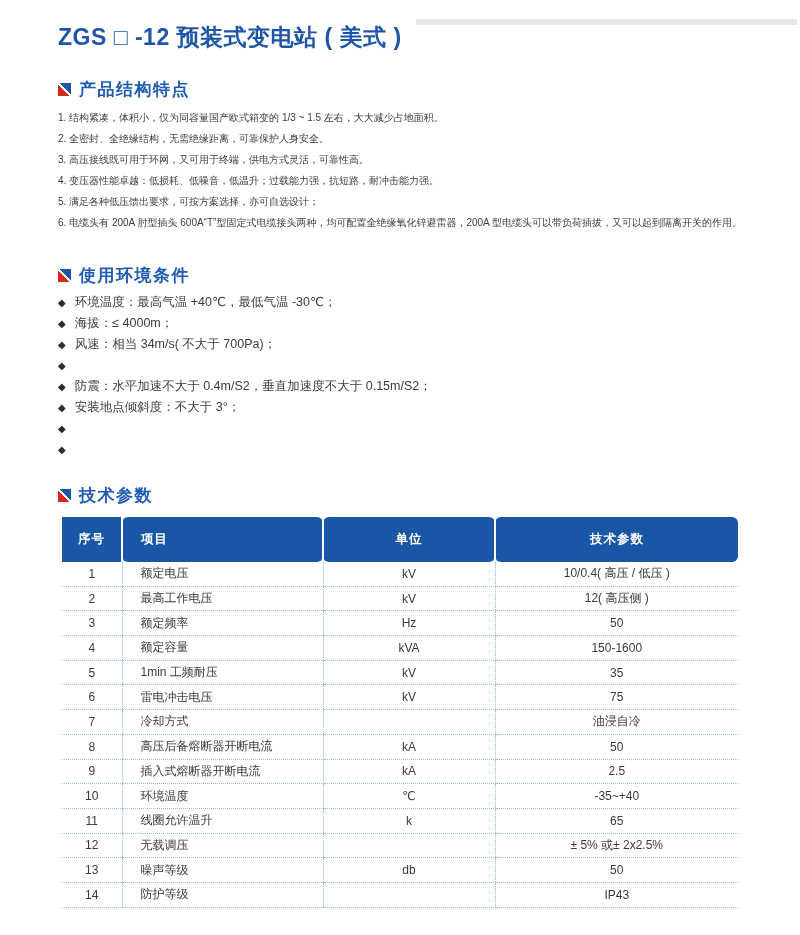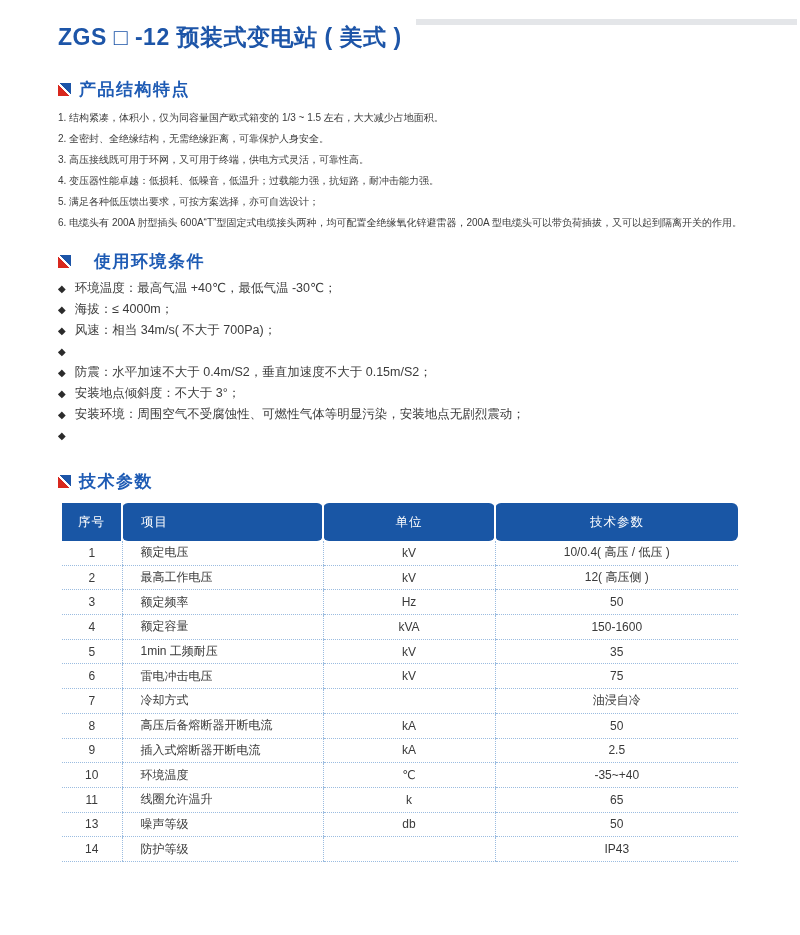--- a/index.html
+++ b/index.html
@@ -26,21 +26,21 @@
     width:13px; height:13px; margin-right:8px; flex:0 0 13px;
     background:linear-gradient(to bottom left,
       var(--primary-blue,#1d55a8) 44%, #ffffff 44%, #ffffff 56%,
       var(--accent-red,#d8281e) 56%);
   }
   .sec-title {
     margin:0; font-size:17px; font-weight:600; letter-spacing:1.5px;
     color:var(--heading-blue,#1e5bb4);
   }
   .sec-features .sec-heading { margin-top:28px; }
-  .sec-environment .sec-heading { margin-top:20px;gap:15px; }
+  .sec-environment .sec-heading { margin-top:34px; }
   .sec-specs .sec-heading { margin-top:27px; }
 
   
   .feature-list { margin:9px 56px 0 58px; }
   .feature-item { font-size:10px; line-height:21px; color:#3b3b3b; }
 
   
   .env-list { margin:8px 56px 0 58px; }
   .env-item { display:flex; align-items:flex-start; font-size:12.5px; line-height:21px; color:#3b3b3b; }
   .diamond { font-size:10px; line-height:21px; margin-right:9px; color:#2b2b2b; flex:0 0 auto; }
@@ -49,21 +49,21 @@
   .spec-table {
     border-collapse:collapse; table-layout:fixed;
     width:676px; margin:13px 0 0 62px; font-size:12px;
   }
   .spec-table col.c-index { width:60px; }
   .spec-table col.c-item  { width:201px; }
   .spec-table col.c-unit  { width:172px; }
   .spec-table col.c-value { width:243px; }
   .spec-table thead th {
     background:var(--header-bg,#1956a5); color:#ffffff;
-    font-weight:400; font-size:12.5px; height:38px;
+    font-weight:700; font-size:12.5px; height:45px;
     text-align:center; letter-spacing:1px; padding:0;
   }
   .spec-table thead th + th { border-left:2px solid #ffffff;border-radius:6px; }
   .spec-table th.left, .spec-table td.left { text-align:left; padding-left:18px; }
   .spec-table tbody td {
     height:23.7px; padding:0; text-align:center; color:#3a3a3a;
     border-bottom:1px dotted var(--dotted-line,#9bbce0);
   }
   .spec-table tbody td + td { border-left:1px dotted var(--dotted-line,#9bbce0); }
 </style>
@@ -129,21 +129,20 @@
           <span class="env-text">防震：水平加速不大于 0.4m/S2，垂直加速度不大于 0.15m/S2；</span>
         </div>
 
         <div class="env-item">
           <span class="diamond">◆</span>
           <span class="env-text">安装地点倾斜度：不大于 3°；</span>
         </div>
 
         <div class="env-item">
           <span class="diamond">◆</span>
-          <span class="env-text">安装环境：周围空气不受腐蚀性、可燃性气体等明显污染，安装地点无剧烈震动；</span>
         </div>
 
         <div class="env-item">
           <span class="diamond">◆</span>
         </div>
       </div>
   </section>
 
   <section class="sec sec-specs">
     <div class="sec-heading">
@@ -238,20 +237,26 @@
             <td>-35~+40</td>
           </tr>
 
           <tr class="spec-row">
             <td>11</td>
             <td class="left">线圈允许温升</td>
             <td>k</td>
             <td>65</td>
           </tr>
 
+          <tr class="spec-row">
+            <td>12</td>
+            <td class="left">无载调压</td>
+            <td></td>
+            <td>± 5% 或± 2x2.5%</td>
+          </tr>
 
           <tr class="spec-row">
             <td>13</td>
             <td class="left">噪声等级</td>
             <td>db</td>
             <td>50</td>
           </tr>
 
           <tr class="spec-row">
             <td>14</td>

